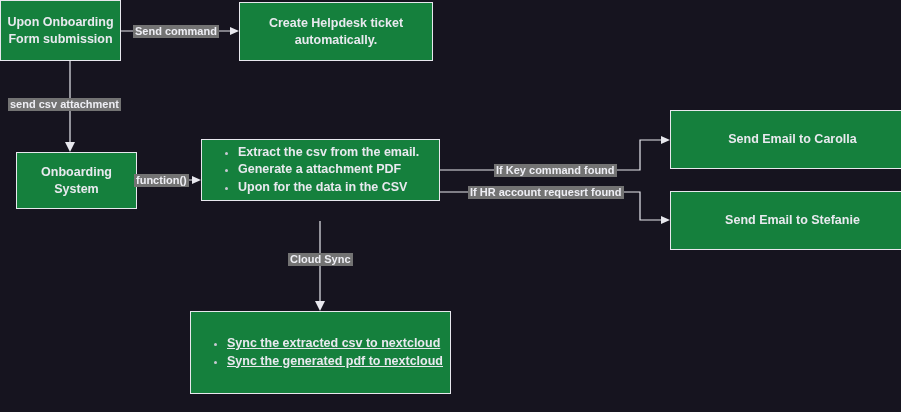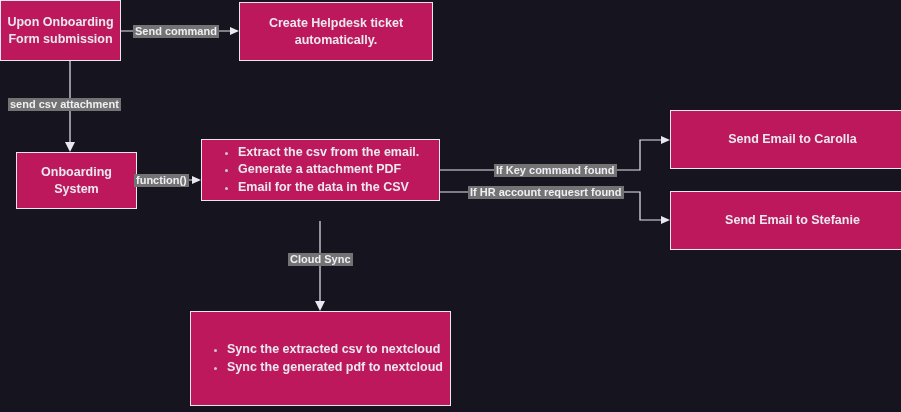--- a/index.html
+++ b/index.html
@@ -14,21 +14,21 @@
     height: 412px;
     background: #16141f;
     overflow: hidden;
     font-family: "Liberation Sans", sans-serif;
     -webkit-font-smoothing: antialiased;
   }
   .node {
     position: absolute;
     box-sizing: border-box;
     border: 1px solid #e8e8ee;
-    background: #be185d;
+    background: #15803d;
     display: flex;
     align-items: center;
     justify-content: center;
     color: #e9e9ef;
     font-size: 12.5px;
     font-weight: 700;
     line-height: 17px;
     text-align: center;
   }
   .node .node-text {
@@ -117,33 +117,33 @@
   </div>
 
   <div class="node" style="left:0px; top:152px; width:121px; height:57px;margin-left:16px;">
     <span class="node-text">Onboarding System</span>
   </div>
 
   <div class="node list" style="left:201px; top:139px; width:239px; height:62px;">
     <ul>
       <li>Extract the csv from the email.</li>
       <li>Generate a attachment PDF</li>
-      <li>Email for the data in the CSV</li>
+      <li>Upon for the data in the CSV</li>
     </ul>
   </div>
 
   <div class="node" style="left:670px; top:110px; width:245px; height:59px;">
     <span class="node-text">Send Email to Carolla</span>
   </div>
 
   <div class="node" style="left:670px; top:191px; width:245px; height:59px;">
     <span class="node-text">Send Email to Stefanie</span>
   </div>
 
-  <div class="node list" style="left:190px; top:311px; width:261px; height:95px;">
+  <div class="node list" style="left:190px; top:311px; width:261px; height:83px;text-decoration:underline;">
     <ul>
       <li>Sync the extracted csv to nextcloud</li>
       <li>Sync the generated pdf to nextcloud</li>
     </ul>
   </div>
 
   <div class="edge-label" style="left:133px; top:25px;">Send command</div>
 
   <div class="edge-label" style="left:8px; top:98px;">send csv attachment</div>
 

